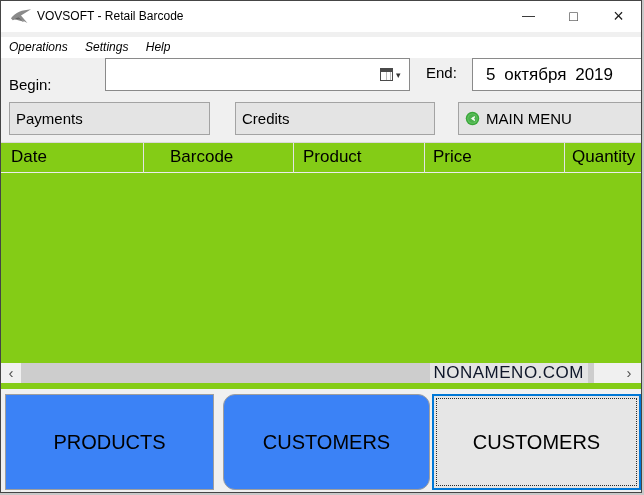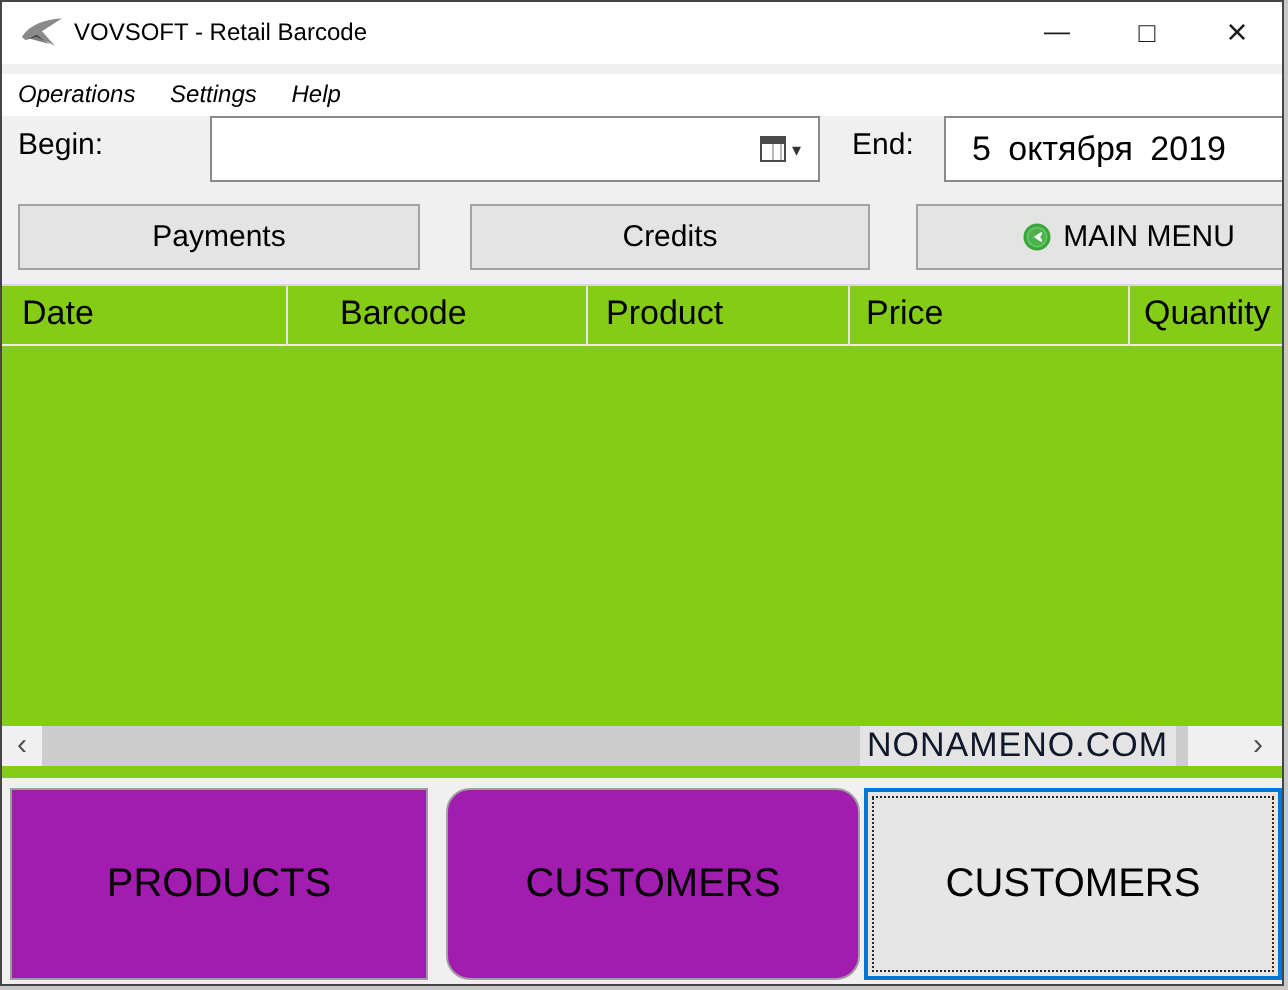--- a/index.html
+++ b/index.html
@@ -17,36 +17,36 @@
   .win-btn { position:absolute; top:0; width:45px; height:31px; text-align:center;
              line-height:30px; color:#1a1a1a; cursor:default; }
   .btn-min   { right:90px; font-size:13px; }
   .btn-max   { right:45px; font-size:14px; }
   .btn-close { right:0;    font-size:18px; }
   
   .menubar { position:absolute; top:36px; left:0; right:0; height:21px; background:#ffffff; font-size:12px;font-style:italic; }
   .menu-item { display:inline-block; padding:3px 6px 4px 6px; margin-left:2px; }
   
   .flt-label { position:absolute; font-size:15px; top:63px; }
-  .lbl-begin { left:8px; }
+  .lbl-begin { left:8px;margin-top:12px; }
   .lbl-end   { left:425px; }
   .date-field { position:absolute; top:57px; height:33px; background:#ffffff; border:1px solid #8a8a8a; }
   .fld-begin { left:104px; width:305px; }
   .fld-end   { left:471px; width:225px; }
   .date-value { position:absolute; left:17px; top:6px; font-size:17px; word-spacing:4px; white-space:nowrap; }
   .fld-end .date-value { left:13px; }
   .cal-btn { position:absolute; right:5px; top:7px; width:24px; height:17px; display:flex; align-items:center; }
   .cal-grid { width:13px; height:13px; border:1px solid #4a4a4a; background:
       linear-gradient(#4a4a4a 0 3px, transparent 3px),
       linear-gradient(90deg, transparent 0 5px, #b9b9b9 5px 6px, transparent 6px 9px, #b9b9b9 9px 10px, transparent 10px);
       background-color:#fff; }
   .cal-arrow { font-size:9px; color:#333; margin-left:3px; }
   
   .tb-btn { position:absolute; top:101px; height:33px; background:#e4e4e4; border:1px solid #a3a3a3;
-            font-size:15px; display:flex; align-items:center; justify-content:center; }
+            font-size:15px; display:flex; align-items:center; }
   .btn-payments { left:8px;   width:201px; }
   .btn-credits  { left:234px; width:200px; }
   .btn-mainmenu { left:457px; width:212px; }
   .orb { width:15px; height:15px; margin-right:6px; flex:0 0 auto; }
   
   .grid { position:absolute; left:0; top:141px; width:642px; height:247px; background:#84cc16;
           border-top:1px solid #d9d9d9; }
   .grid-header { position:relative; height:30px; border-bottom:1px solid #ececec; font-size:17px; }
   .hcell { position:absolute; top:4px; white-space:nowrap; }
   .hc-0 { left:10px; }  .hc-1 { left:152px;margin-left:17px; } .hc-2 { left:302px; }
@@ -57,21 +57,21 @@
   .hscroll { position:absolute; left:0; top:362px; width:642px; height:20px; background:#f0f0f0; }
   .sb-arrow { position:absolute; top:0; height:20px; text-align:center; line-height:19px;
               font-size:15px; color:#4f4f4f; background:#f0f0f0; }
   .sb-left  { left:0; width:20px; }
   .sb-right { right:3px; width:22px; }
   .sb-thumb { position:absolute; left:20px; top:0; width:573px; height:20px; background:#cdcdcd; }
   .watermark { position:absolute; right:55px; top:0; height:20px; line-height:20px;
                font-size:17px; color:#0f172a; background:rgba(248,248,248,0.55);
                padding:0 4px; letter-spacing:0.5px;margin-left:36px; }
   
-  .bn-btn { position:absolute; top:393px; height:96px; background:#a21caf; border:1px solid #9e9e9e;
+  .bn-btn { position:absolute; top:393px; height:96px; background:#3b82f6; border:1px solid #9e9e9e;
             font-size:20px; display:flex; align-items:center; justify-content:center; }
   .bn-products  { left:4px;   width:209px; }
   .bn-customers { left:222px; width:207px;border-radius:12px; }
   .bn-sellings  { left:431px; width:209px; border:2px solid #0078d7; background:#e6e6e6;
                   outline:1px dotted #2b2b2b; outline-offset:-5px; }
 </style>
 </head>
 <body>
 
 <div class="window">

